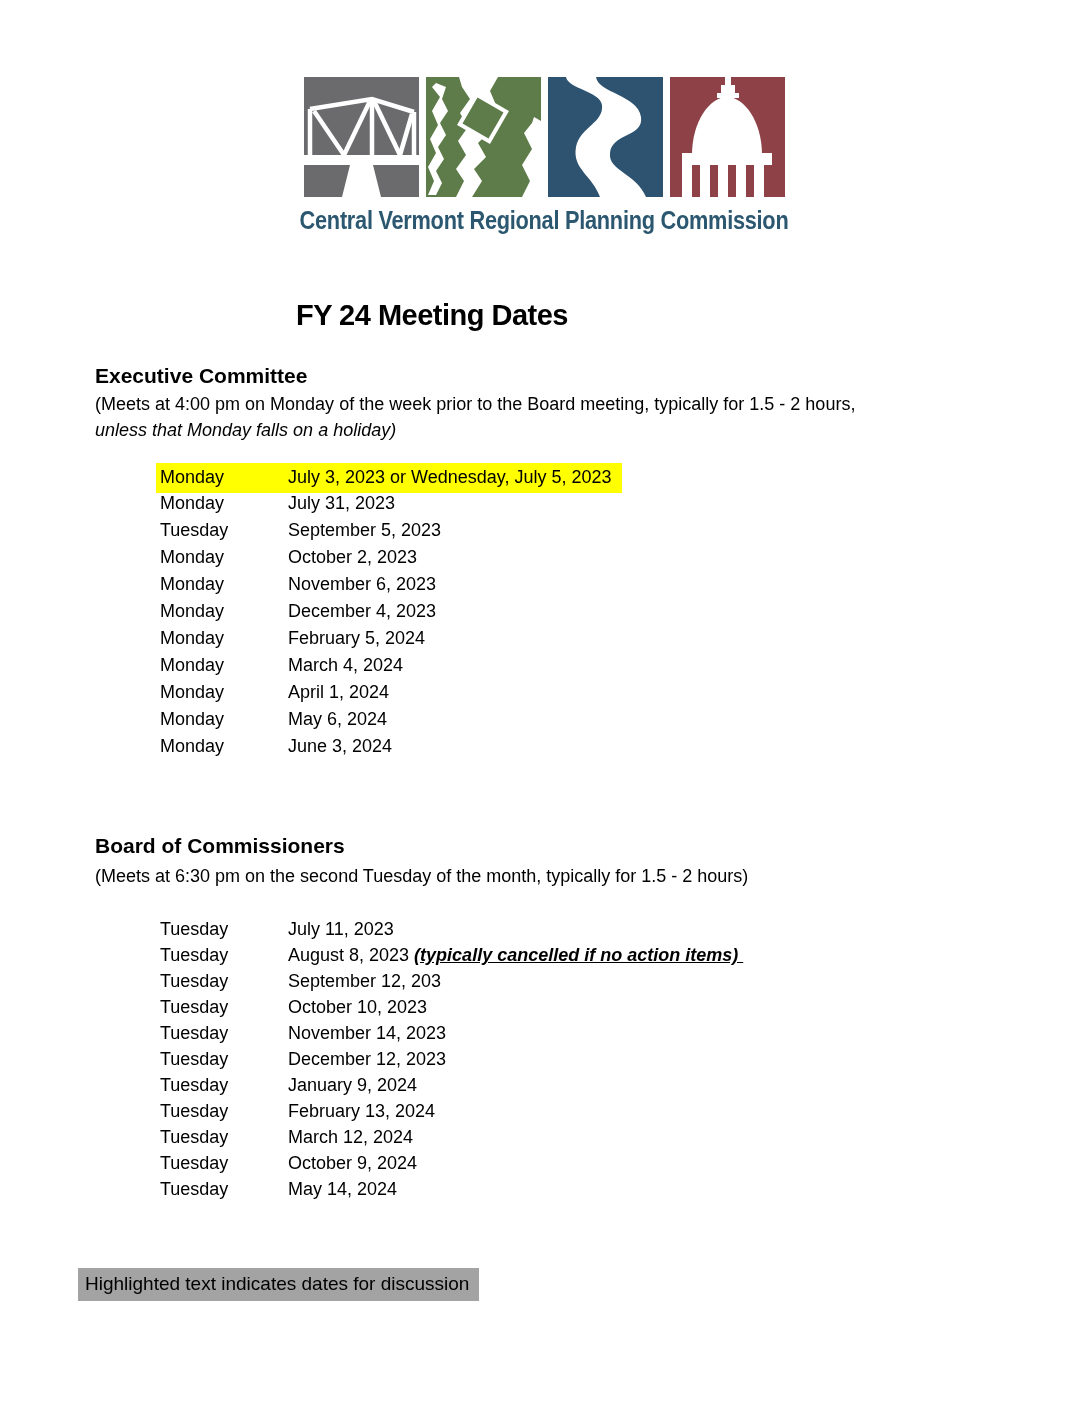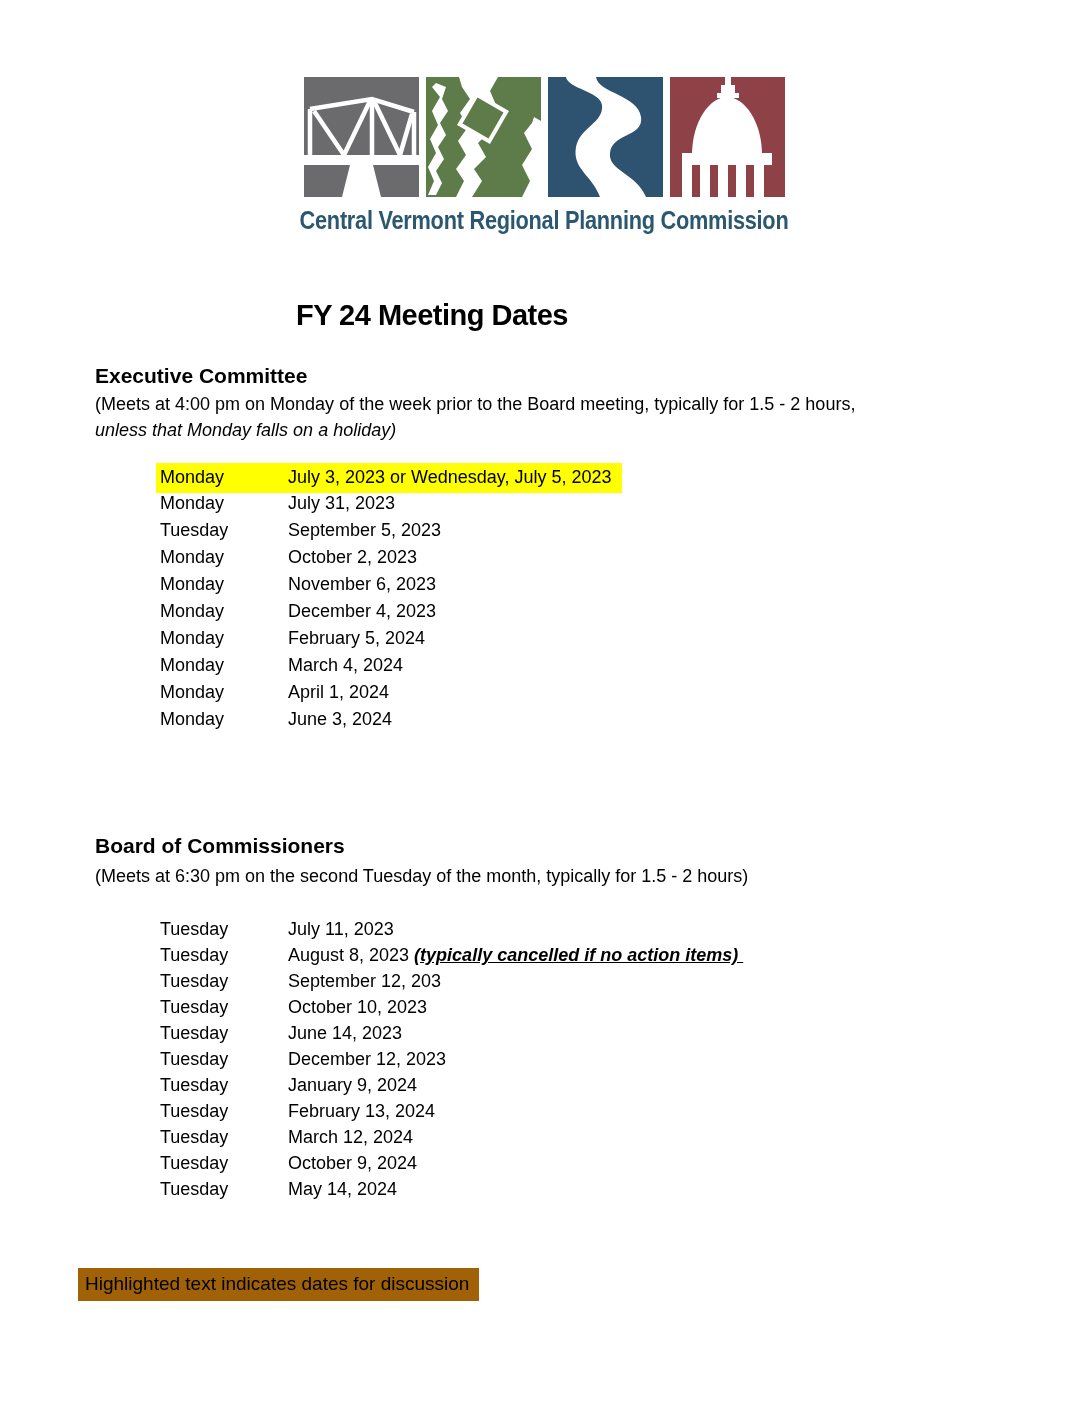--- a/index.html
+++ b/index.html
@@ -27,21 +27,21 @@
   .mlist{position:absolute;left:160px;font-size:18px;}
   .mlist.pitch27 .mrow{height:27px;line-height:27px;}
   .mlist.pitch26 .mrow{height:26px;line-height:26px;}
   .mrow{white-space:pre;}
   .day{display:inline-block;width:128px;}
   .date{white-space:pre;}
   .hl{display:inline-block;background:#ffff00;margin-left:-4px;padding:1px 10px 2px 4px;}
   .canc{font-weight:bold;font-style:italic;text-decoration:underline;white-space:pre;}
   
   .legend{
-    position:absolute;left:78px;top:1268px;display:inline-block;background:#a16207;
+    position:absolute;left:78px;top:1268px;display:inline-block;background:#a3a3a3;
     font-size:19px;padding:5px 10px 6px 7px;
   }
   .footer{
     position:absolute;top:1346px;left:0;width:1088px;text-align:center;
     color:#42606f;font-size:20px;line-height:30px;white-space:pre;
   }
 </style>
 </head>
 <body>
 
@@ -105,32 +105,33 @@
 <div class="mlist pitch27" style="top:463px;">
   <div class="mrow"><span class="hl"><span class="day">Monday</span><span class="date">July 3, 2023 or Wednesday, July 5, 2023</span></span></div>
   <div class="mrow"><span class="day">Monday</span><span class="date">July 31, 2023</span></div>
   <div class="mrow"><span class="day">Tuesday</span><span class="date">September 5, 2023</span></div>
   <div class="mrow"><span class="day">Monday</span><span class="date">October 2, 2023</span></div>
   <div class="mrow"><span class="day">Monday</span><span class="date">November 6, 2023</span></div>
   <div class="mrow"><span class="day">Monday</span><span class="date">December 4, 2023</span></div>
   <div class="mrow"><span class="day">Monday</span><span class="date">February 5, 2024</span></div>
   <div class="mrow"><span class="day">Monday</span><span class="date">March 4, 2024</span></div>
   <div class="mrow"><span class="day">Monday</span><span class="date">April 1, 2024</span></div>
+  <div class="mrow"><span class="day">Monday</span><span class="date">May 6, 2024</span></div>
   <div class="mrow"><span class="day">Monday</span><span class="date">June 3, 2024</span></div>
 </div>
 
 <div class="sec-heading" style="top:834px;">Board of Commissioners</div>
 <div class="sec-line" style="top:866px;">(Meets at 6:30 pm on the second Tuesday of the month, typically for 1.5 - 2 hours)</div>
 
 <div class="mlist pitch26" style="top:916px;">
   <div class="mrow"><span class="day">Tuesday</span><span class="date">July 11, 2023</span></div>
   <div class="mrow"><span class="day">Tuesday</span><span class="date">August 8, 2023 </span><span class="canc">(typically cancelled if no action items) </span></div>
   <div class="mrow"><span class="day">Tuesday</span><span class="date">September 12, 203</span></div>
   <div class="mrow"><span class="day">Tuesday</span><span class="date">October 10, 2023</span></div>
-  <div class="mrow"><span class="day">Tuesday</span><span class="date">June 14, 2023</span></div>
+  <div class="mrow"><span class="day">Tuesday</span><span class="date">November 14, 2023</span></div>
   <div class="mrow"><span class="day">Tuesday</span><span class="date">December 12, 2023</span></div>
   <div class="mrow"><span class="day">Tuesday</span><span class="date">January 9, 2024</span></div>
   <div class="mrow"><span class="day">Tuesday</span><span class="date">February 13, 2024</span></div>
   <div class="mrow"><span class="day">Tuesday</span><span class="date">March 12, 2024</span></div>
   <div class="mrow"><span class="day">Tuesday</span><span class="date">October 9, 2024</span></div>
   <div class="mrow"><span class="day">Tuesday</span><span class="date">May 14, 2024</span></div>
 </div>
 
 <div class="legend">Highlighted text indicates dates for discussion</div>
 

